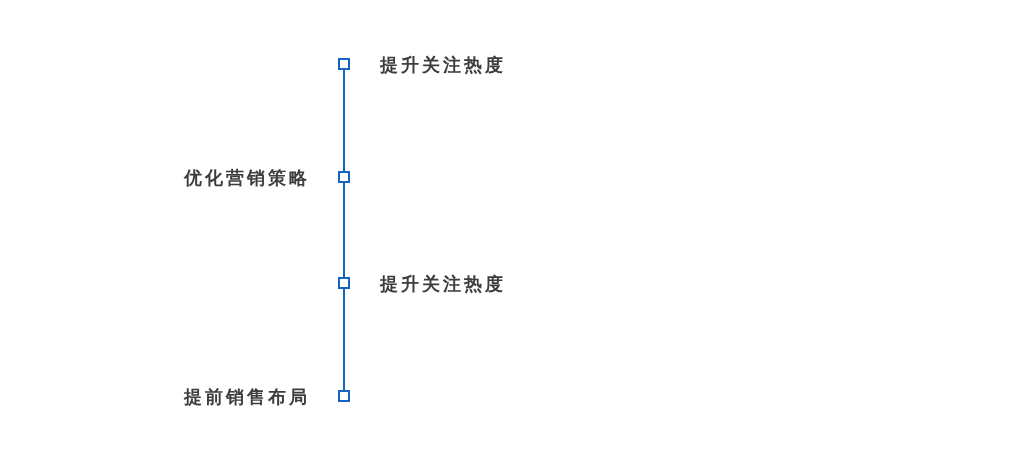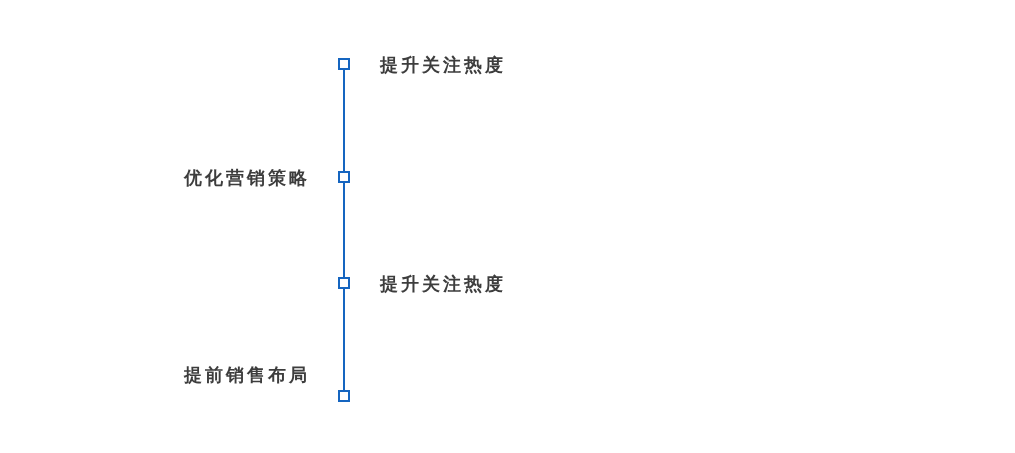--- a/index.html
+++ b/index.html
@@ -54,15 +54,15 @@
   <div class="tl-line"></div>
 
   <div class="tl-node" style="top:58px"></div>
   <div class="tl-node" style="top:171px"></div>
   <div class="tl-node" style="top:277px"></div>
   <div class="tl-node" style="top:390px"></div>
 
   <div class="tl-label" style="top:65px;  left:380px">提升关注热度</div>
   <div class="tl-label" style="top:284px; left:380px">提升关注热度</div>
   <div class="tl-label" style="top:178px; right:705px">优化营销策略</div>
-  <div class="tl-label" style="top:375px; right:705px">提前销售布局</div>
+  <div class="tl-label" style="top:397px; right:705px">提前销售布局</div>
 
 </div>
 
 </body></html>

